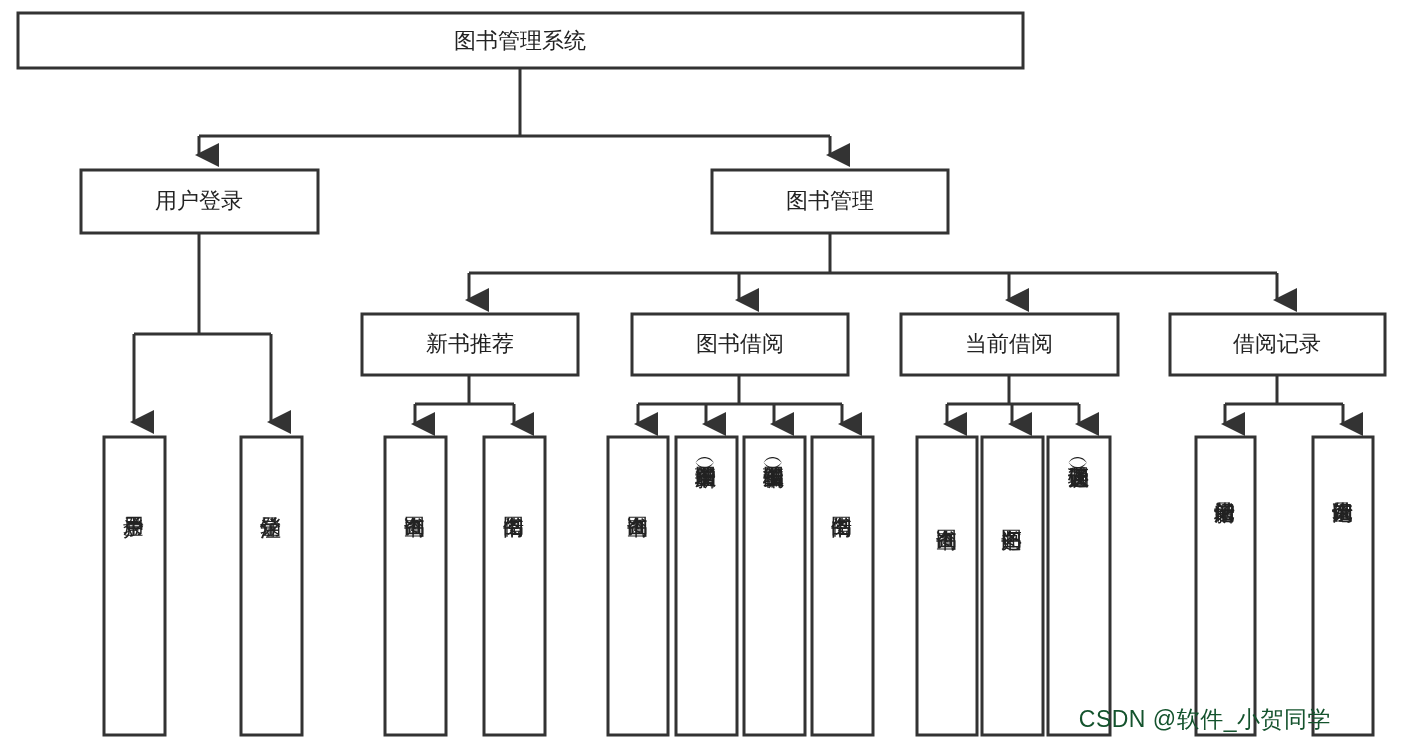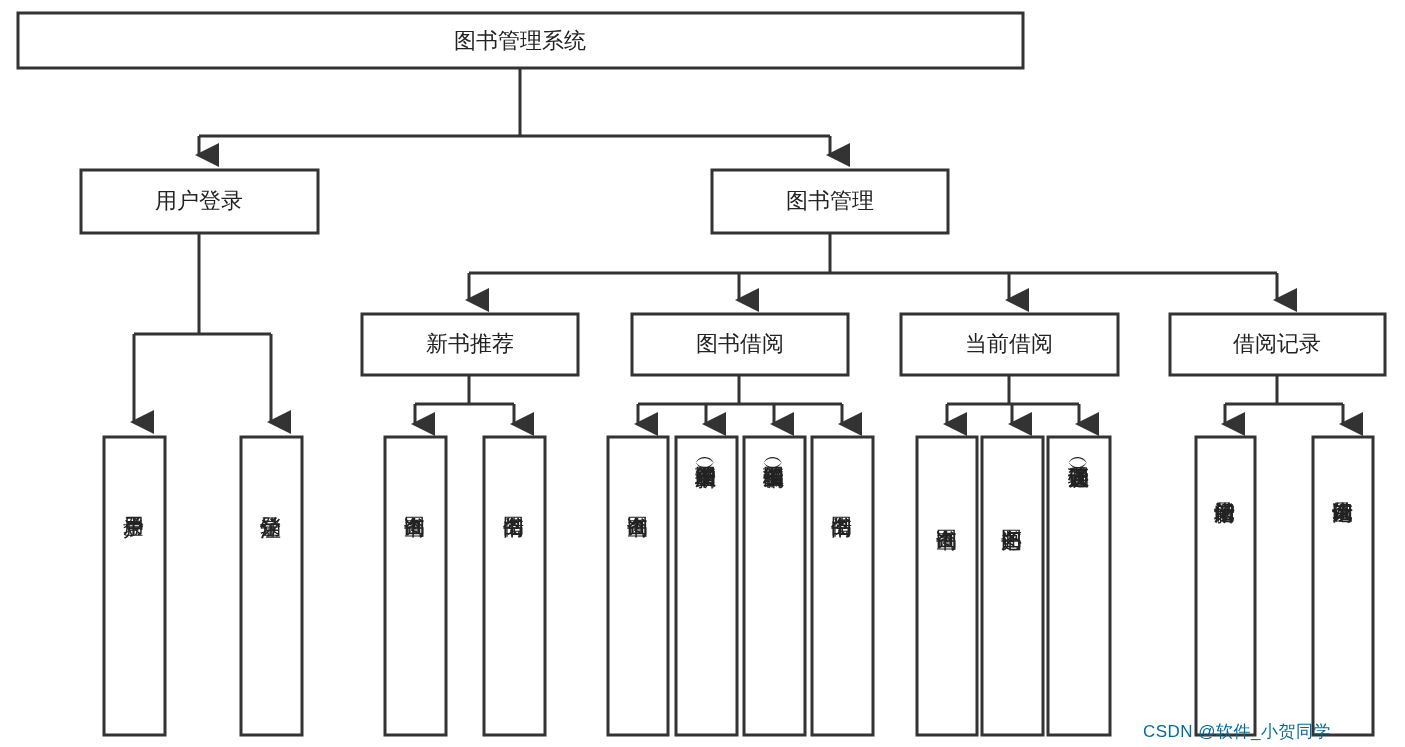--- a/index.html
+++ b/index.html
@@ -51,24 +51,24 @@
     stroke-width: 3;
     fill: none;
   }
   .arrow-head {
     fill: #333333;
     stroke: none;
   }
   .watermark {
     position: absolute;
     right: 8px;
-    bottom: 4px;
-    font-family: "Liberation Sans", "DejaVu Sans", sans-serif;
-    font-size: 17px;
-    color: #0369a1;
+    bottom: 12px;
+    font-family: "Liberation Sans", "DejaVu Sans", sans-serif;
+    font-size: 23px;
+    color: #14532d;
     letter-spacing: 0.5px;
     white-space: nowrap;
     user-select: none;
   }
 </style>
 </head>
 <body>
 
 <div id="diagram-root">
 

